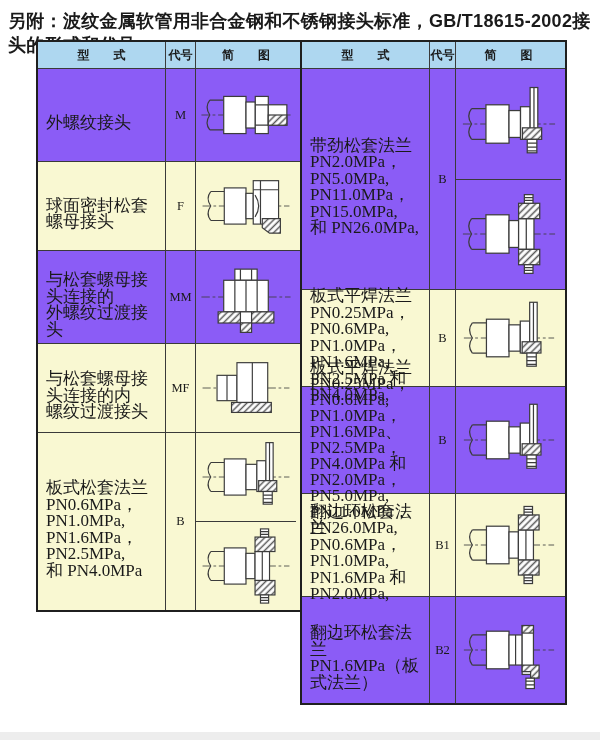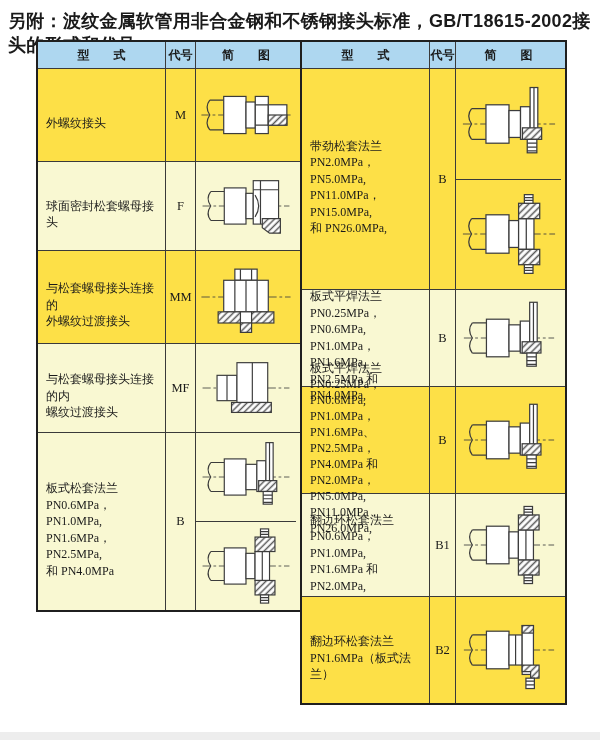--- a/index.html
+++ b/index.html
@@ -6,37 +6,37 @@
     --header-bg:#aed7f0;
     --highlight-bg:#f9f8d2;
     --border:#3a3a3a;
     --diagram-line:#3c3c3c;
   }
   html,body{margin:0;padding:0;background:#fff;}
   #page{position:relative;width:600px;height:740px;background:#ffffff;
         font-family:"Liberation Sans",sans-serif;color:#1a1a1a;overflow:hidden;}
   #title{position:absolute;left:8px;top:9px;width:588px;font-size:18px;
          font-weight:bold;letter-spacing:.3px;}
-  .tbl{position:absolute;top:40px;border:2px solid #1f1f1f;background:#fde047;}
+  .tbl{position:absolute;top:40px;border:2px solid #1f1f1f;background:#8b5cf6;}
   #tbl-left{left:36px;width:262px;}
   #tbl-right{left:300px;width:263px;}
   .row{display:flex;border-bottom:1px solid var(--border);}
   .row:last-child{border-bottom:none;}
   .c{border-right:1px solid var(--border);box-sizing:border-box;
      display:flex;align-items:center;}
   .c:last-child{border-right:none;}
   .type{width:128px;padding:4px 4px 4px 8px;}
   #tbl-left .code{width:30px;}
   #tbl-right .code{width:26px;}
   #tbl-left .diag{width:100px;}
   #tbl-right .diag{width:105px;}
   .code,.diag{justify-content:center;padding:0;}
   .thead{height:26px;background:var(--header-bg);}
   .thead .c{justify-content:center;font-weight:bold;font-size:12px;padding:0;}
-  .tcell{font-size:12px;line-height:16.5px;white-space:pre-line;margin-top:16px;}
+  .tcell{font-size:17px;line-height:16.5px;white-space:pre-line;margin-top:16px;}
   .pn{font-family:"Liberation Serif",serif;}
   .ccell{font-family:"Liberation Serif",serif;font-size:12.5px;}
   .hl{background:var(--highlight-bg);}
   .dstack{flex-direction:column;align-items:stretch;padding:0;}
   .dsub{flex:1;display:flex;align-items:center;justify-content:center;
         border-bottom:1px solid var(--border);}
   .dsub:last-child{border-bottom:none;}
   .dg{display:block;}
   #bottom-edge{position:absolute;left:0;bottom:0;width:600px;height:8px;background:#ededed;}
 </style>

